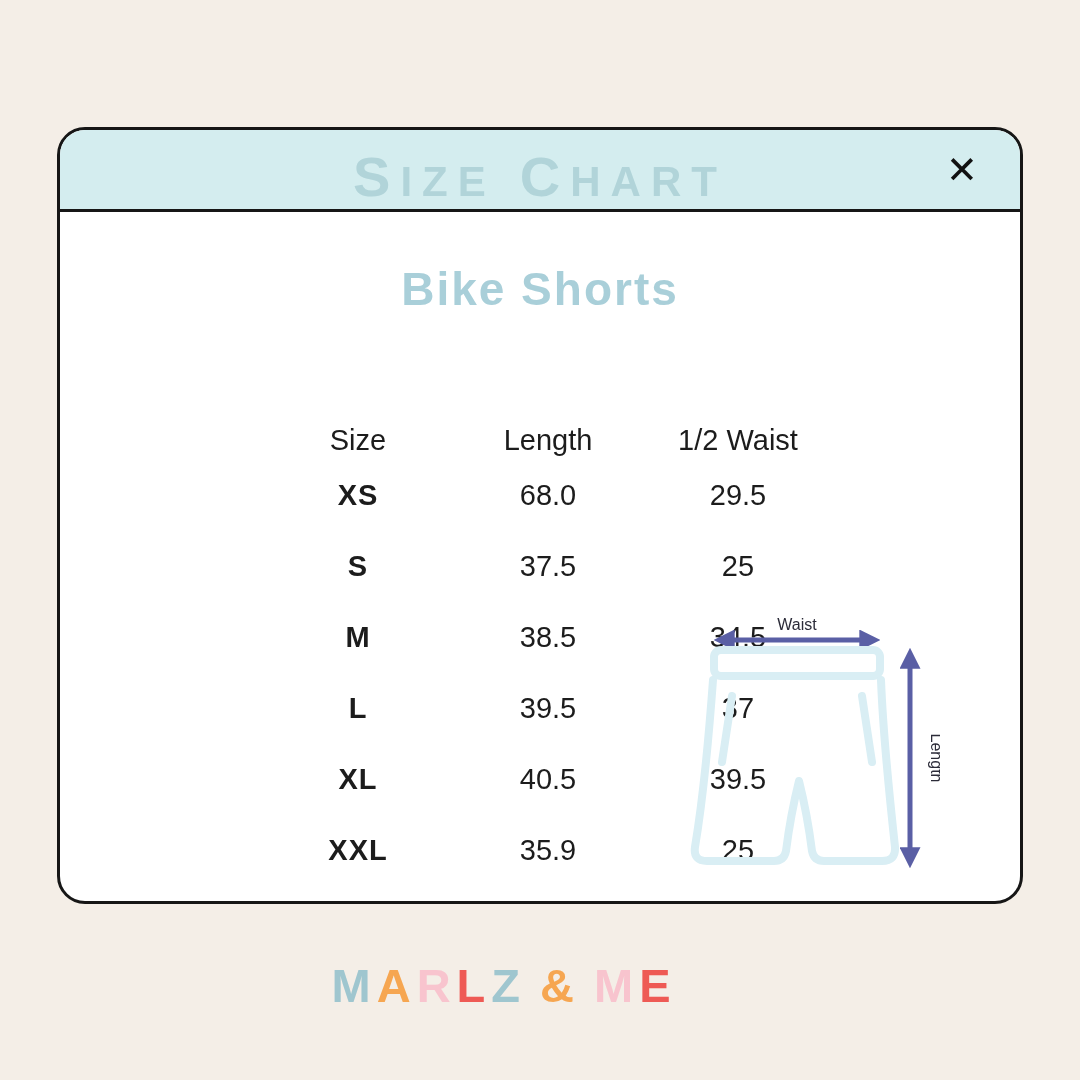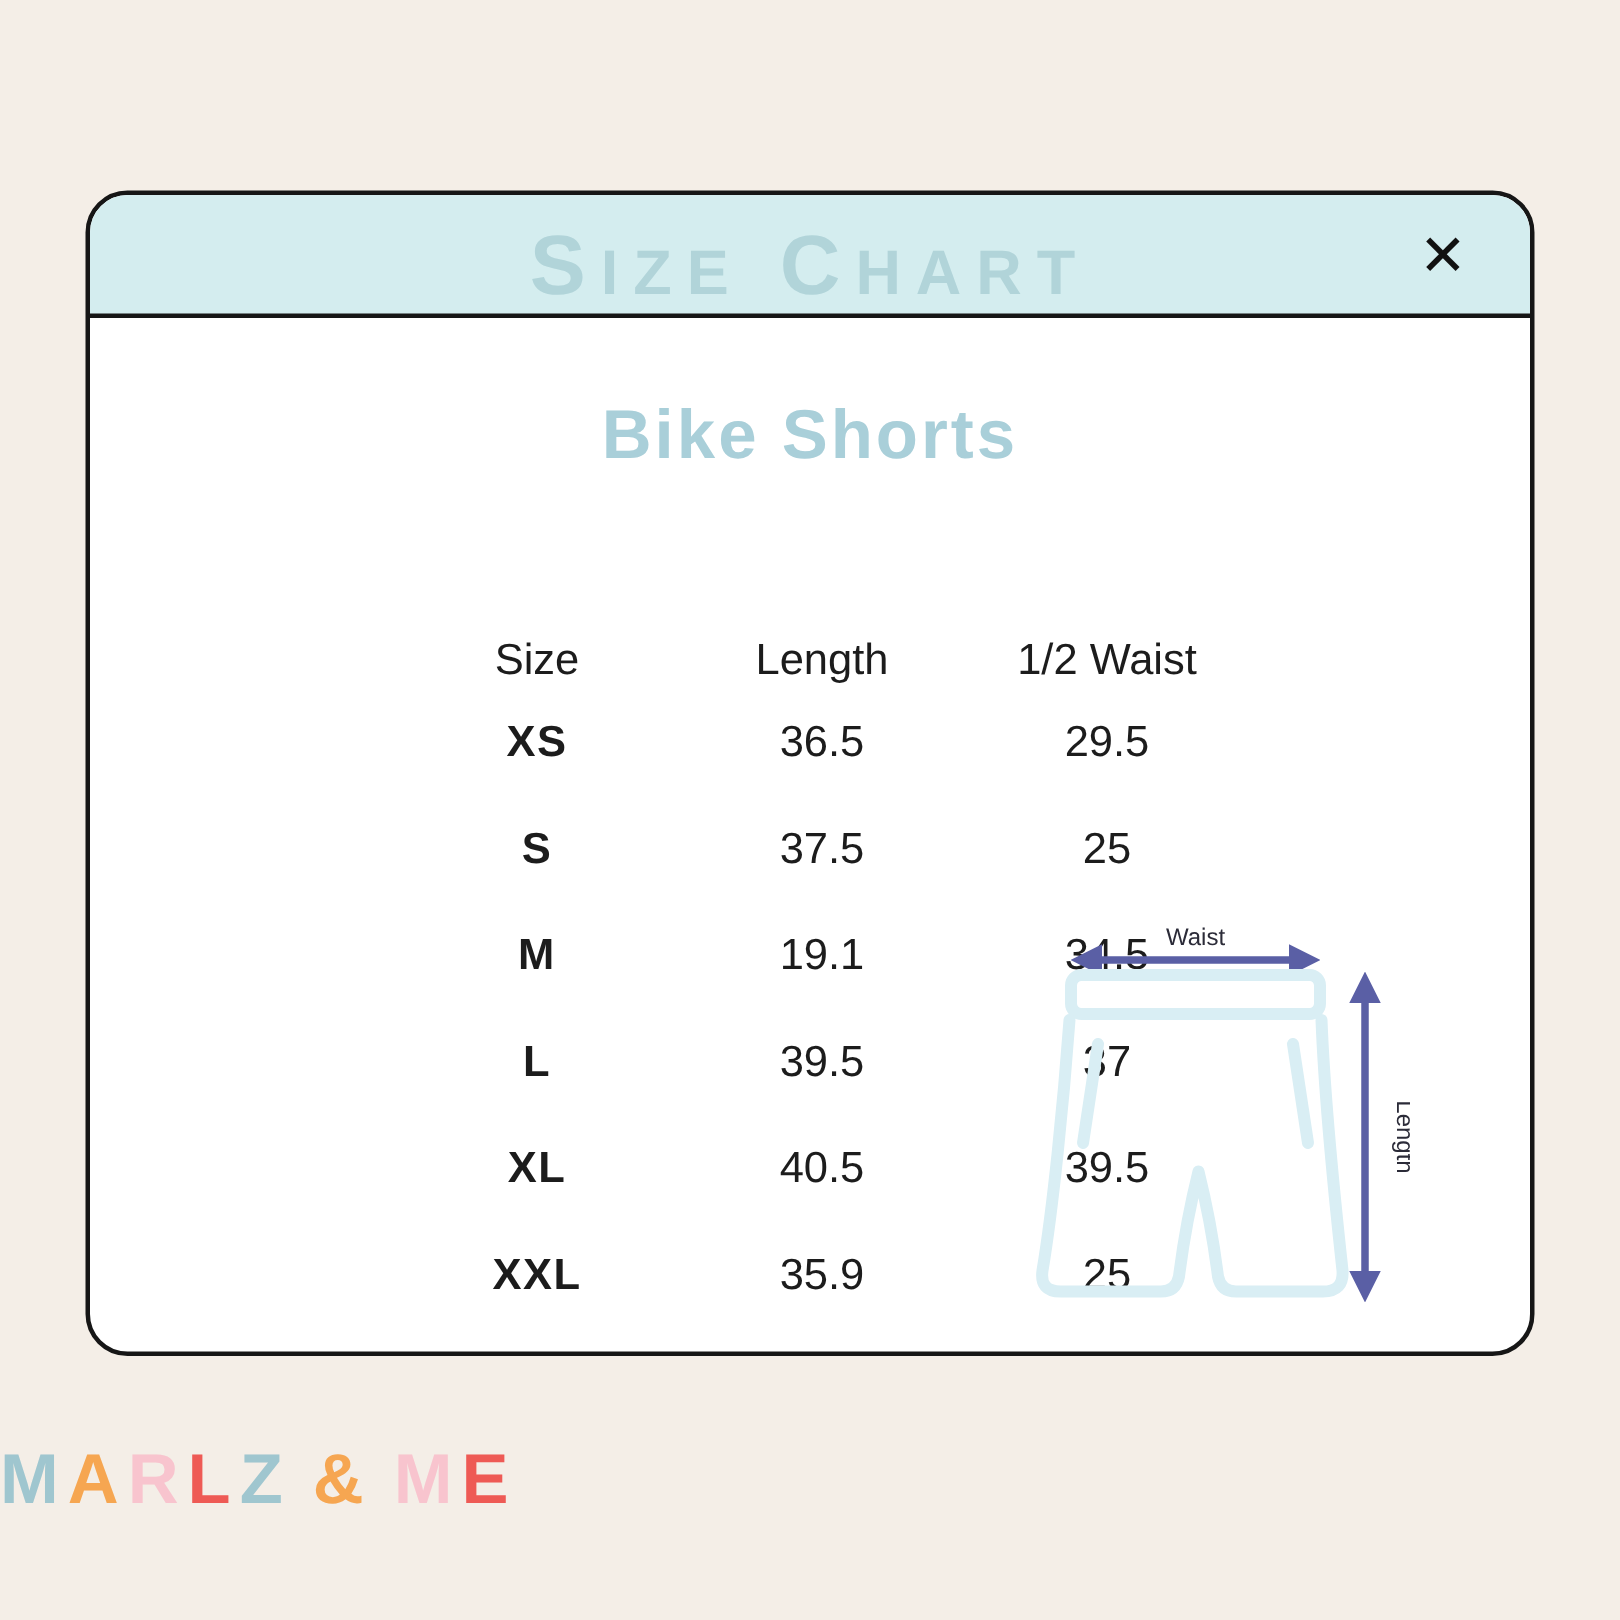--- a/index.html
+++ b/index.html
@@ -53,21 +53,21 @@
   .size-table .th{font-weight:400;margin-top:32px;}
   .size-table .size-cell{font-weight:700;letter-spacing:1px;}
   .size-table .td{font-weight:400;}
 
   
   .shorts-fig{position:absolute;left:628px;top:388px;}
   .measure-label{font-family:"Liberation Sans", sans-serif;font-size:16px;fill:var(--label);}
 
   
   .brand{
-    position:absolute;left:0;top:958px;width:1008px;
+    position:absolute;left:0;top:958px;width:1008px;text-align:center;
     font-size:47px;font-weight:700;letter-spacing:6px;white-space:nowrap;
   }
   .brand .sp{display:inline-block;width:14px;}
 </style>
 </head>
 <body>
 
 <div class="canvas">
 
   <div class="modal">
@@ -79,27 +79,27 @@
 
     <div class="modal-body">
 
       <h1 class="product-title">Bike Shorts</h1>
 
       <div class="size-table" id="size-table">
           <div class="th">Size</div>
           <div class="th">Length</div>
           <div class="th">1/2 Waist</div>
           <div class="size-cell">XS</div>
-          <div class="td">36.5</div>
+          <div class="td">68.0</div>
           <div class="td">29.5</div>
           <div class="size-cell">S</div>
           <div class="td">37.5</div>
           <div class="td">25</div>
           <div class="size-cell">M</div>
-          <div class="td">19.1</div>
+          <div class="td">38.5</div>
           <div class="td">34.5</div>
           <div class="size-cell">L</div>
           <div class="td">39.5</div>
           <div class="td">37</div>
           <div class="size-cell">XL</div>
           <div class="td">40.5</div>
           <div class="td">39.5</div>
           <div class="size-cell">XXL</div>
           <div class="td">35.9</div>
           <div class="td">25</div>

